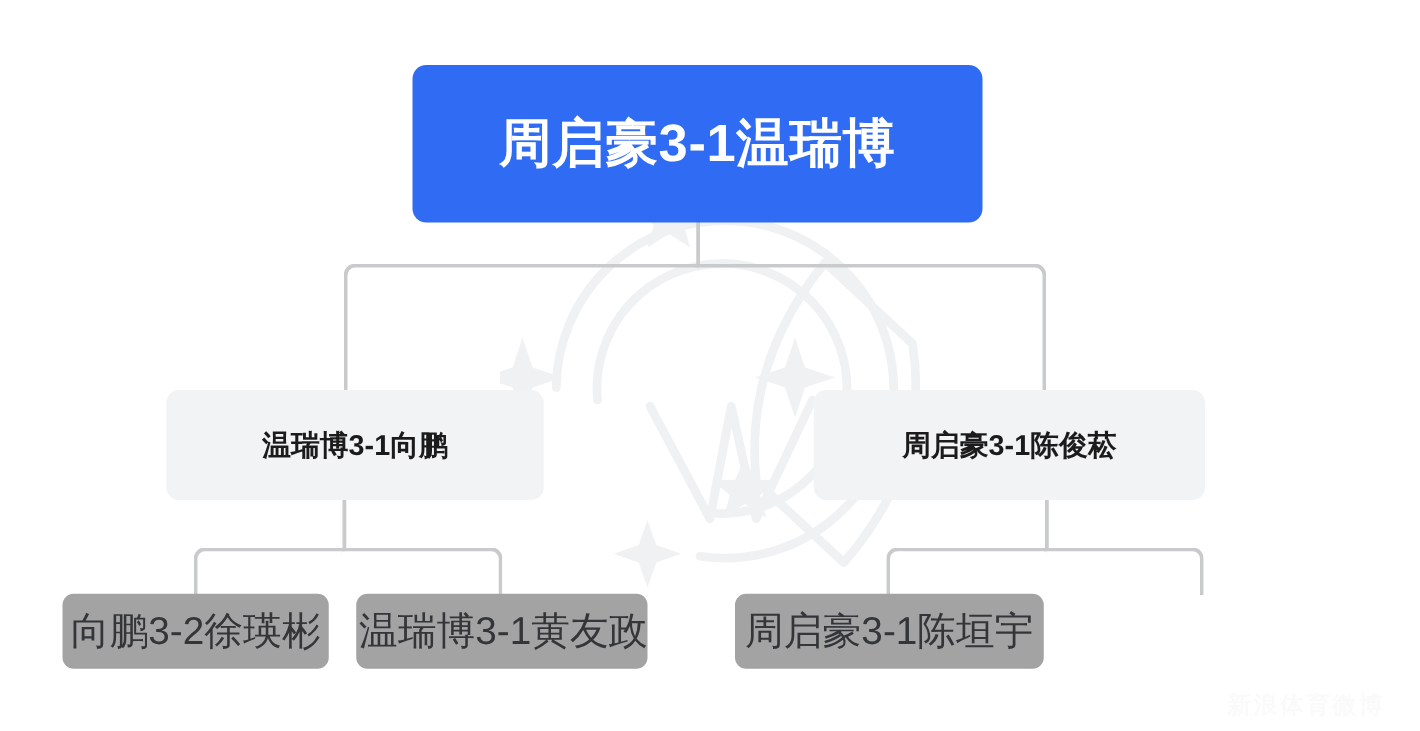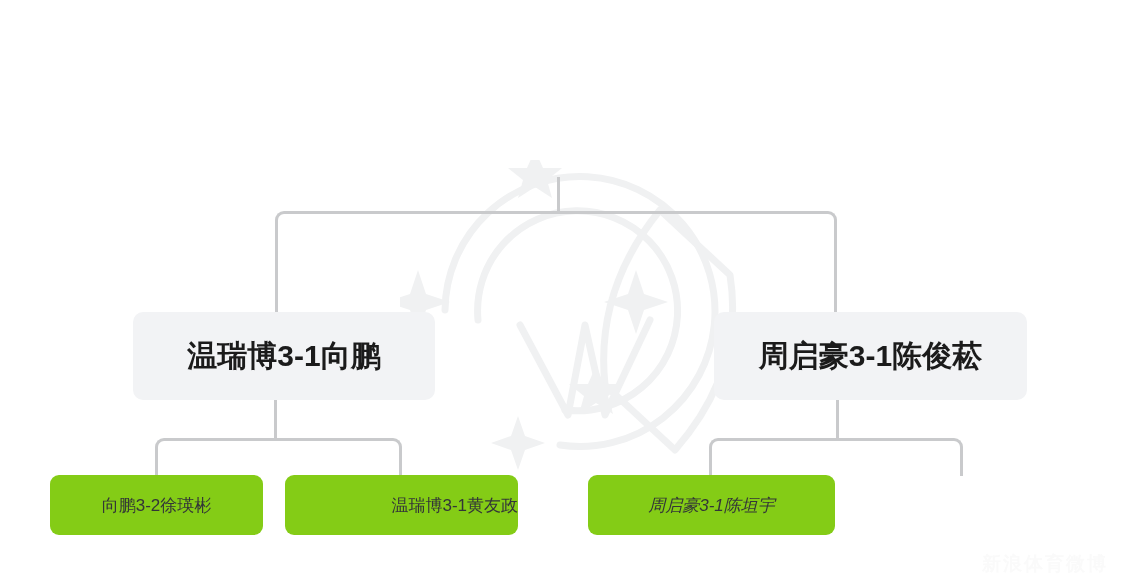--- a/index.html
+++ b/index.html
@@ -75,29 +75,29 @@
     border-radius: 11px;
     font-size: 42px;
     font-weight: 700;
     letter-spacing: 0.5px;
   }
 
   .node-mid {
     background: #f2f3f5;
     color: #1b1b1b;
     border-radius: 10px;
-    font-size: 30px;
+    font-size: 23px;
     font-weight: 700;
   }
 
   .node-leaf {
-    background: #84cc16;
+    background: #a3a3a3;
     color: #333538;
     border-radius: 9px;
-    font-size: 17px;
+    font-size: 31px;
     font-weight: 400;
   }
 </style>
 </head>
 <body>
 
 <div id="stage">
 
   <svg id="watermark" viewBox="0 0 400 400" xmlns="http://www.w3.org/2000/svg">
     <g fill="none" stroke="#f0f1f2" stroke-width="7" stroke-linejoin="round" stroke-linecap="round">
@@ -130,35 +130,38 @@
   <div class="elbow elbow-tr" style="left:556px; top:211px; width:281px; height:102px;"></div>
 
   <div class="conn conn-v" style="left:274px; top:400px; height:40px;"></div>
   <div class="elbow elbow-tl" style="left:155px; top:438px; width:121px; height:38px;"></div>
   <div class="elbow elbow-tr" style="left:273px; top:438px; width:129px; height:38px;"></div>
 
   <div class="conn conn-v" style="left:836px; top:400px; height:40px;"></div>
   <div class="elbow elbow-tl" style="left:709px; top:438px; width:129px; height:38px;"></div>
   <div class="elbow elbow-tr" style="left:835px; top:438px; width:128px; height:38px;"></div>
 
+  <div class="node node-root" style="left:330px; top:52px; width:456px; height:126px;">
+    <span>周启豪3-1温瑞博</span>
+  </div>
 
   <div class="node node-mid" style="left:133px; top:312px; width:302px; height:88px;">
     <span>温瑞博3-1向鹏</span>
   </div>
 
-  <div class="node node-mid" style="left:714px; top:312px; width:313px; height:88px;">
+  <div class="node node-mid" style="left:651px; top:312px; width:313px; height:88px;">
     <span>周启豪3-1陈俊菘</span>
   </div>
 
   <div class="node node-leaf" style="left:50px; top:475px; width:213px; height:60px;">
     <span>向鹏3-2徐瑛彬</span>
   </div>
 
   <div class="node node-leaf" style="left:285px; top:475px; width:233px; height:60px;justify-content:flex-end;">
     <span>温瑞博3-1黄友政</span>
   </div>
 
-  <div class="node node-leaf" style="left:588px; top:475px; width:247px; height:60px;font-style:italic;">
+  <div class="node node-leaf" style="left:588px; top:475px; width:247px; height:60px;">
     <span>周启豪3-1陈垣宇</span>
   </div>
 
 
 </div>
 
 </body></html>

